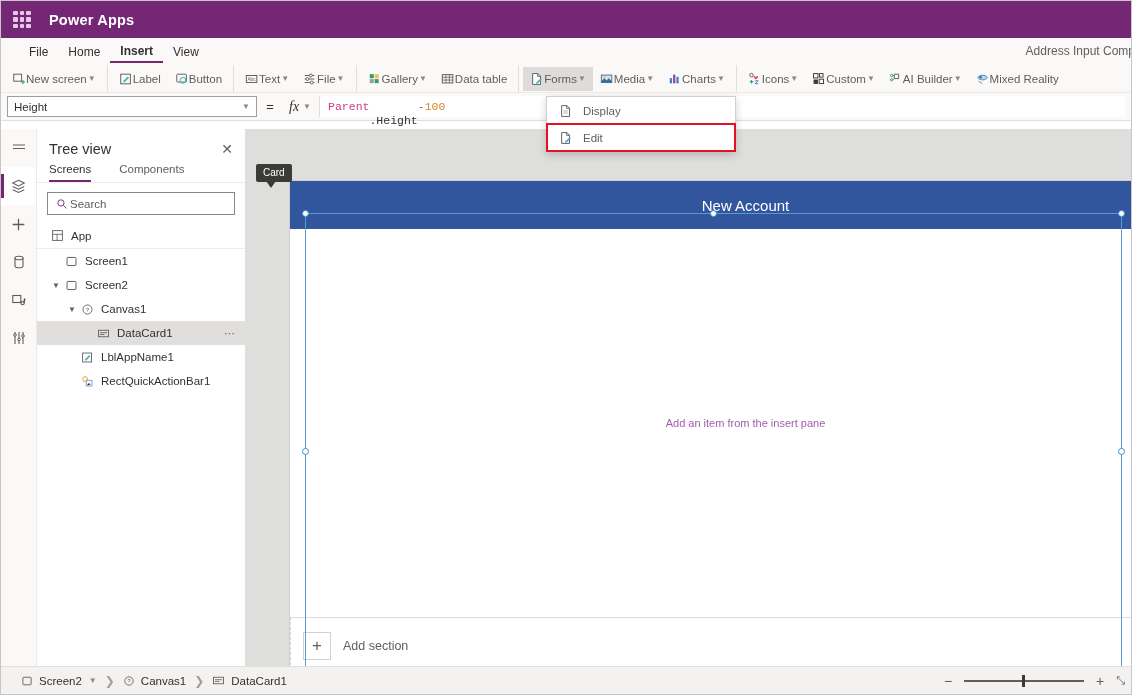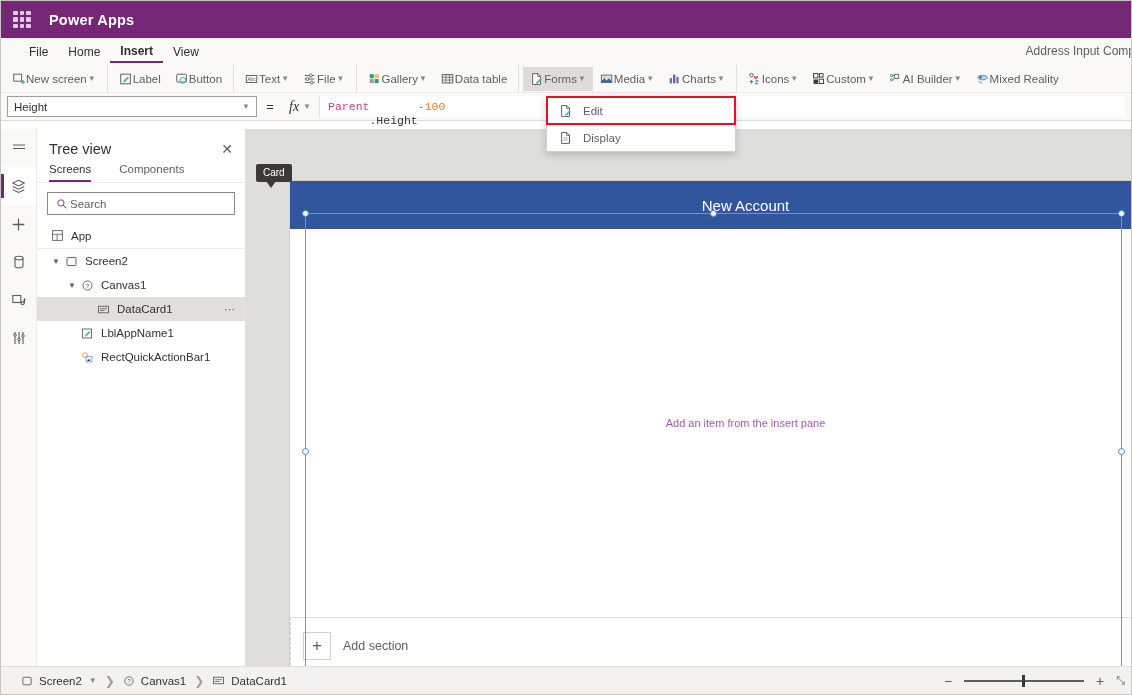--- a/index.html
+++ b/index.html
@@ -351,39 +351,39 @@
     </div>
     <div class="formula">
       <span class="f-parent">Parent</span>
         <span class="f-prop">.Height</span>
         <span class="f-op"> - </span>
         <span class="f-num">100</span>
     </div>
   </div>
 
   <div class="menu">
+    <div class="mitem">
+      <span class="ic">
+          <svg viewBox="0 0 16 16">
+            <path d="M3 1.8h6l3 3v9.4H3z" fill="#fff" stroke="#605e5c" stroke-width="1.1"></path>
+            <path d="M8.8 1.8v3.2h3.2" fill="none" stroke="#605e5c" stroke-width="1"></path>
+            <path d="M5 8h5M5 10.3h5" stroke="#9b9b9b" stroke-width=".9"></path>
+          </svg>
+        </span>
+      <span>Display</span>
+    </div>
     <div class="mitem hl">
       <span class="ic">
           <svg viewBox="0 0 16 16">
             <path d="M3 1.8h6l3 3v9.4H3z" fill="#fff" stroke="#605e5c" stroke-width="1.1"></path>
             <path d="M8.8 1.8v3.2h3.2" fill="none" stroke="#605e5c" stroke-width="1"></path>
             <path d="M7 12l5-5 1.5 1.5-5 5H7z" fill="#4fb3bf"></path>
           </svg>
         </span>
       <span>Edit</span>
-    </div>
-    <div class="mitem">
-      <span class="ic">
-          <svg viewBox="0 0 16 16">
-            <path d="M3 1.8h6l3 3v9.4H3z" fill="#fff" stroke="#605e5c" stroke-width="1.1"></path>
-            <path d="M8.8 1.8v3.2h3.2" fill="none" stroke="#605e5c" stroke-width="1"></path>
-            <path d="M5 8h5M5 10.3h5" stroke="#9b9b9b" stroke-width=".9"></path>
-          </svg>
-        </span>
-      <span>Display</span>
     </div>
   </div>
 
   <div class="rail">
     <div class="railbtn">
       <svg width="16" height="16" viewBox="0 0 16 16">
           <path d="M2 5h12M2 8.5h12" stroke="#605e5c" stroke-width="1.2"></path>
         </svg>
     </div>
     <div class="railbtn sel">
@@ -443,20 +443,29 @@
     <div class="node app" style="padding-left:12px">
       <span class="ni">
           <svg width="13" height="13" viewBox="0 0 16 16">
             <rect x="2" y="2" width="12" height="12" fill="none" stroke="#605e5c" stroke-width="1.1"></rect>
             <path d="M2 6.5h12M7.5 6.5V14" stroke="#605e5c" stroke-width="1"></path>
           </svg>
         </span>
       <span class="nl">App</span>
     </div>
 
+    <div class="node" style="padding-left:12px">
+      <span class="tw"></span>
+      <span class="ni">
+          <svg width="13" height="13" viewBox="0 0 16 16">
+            <rect x="2.5" y="3" width="11" height="10" rx="1" fill="none" stroke="#605e5c" stroke-width="1.2"></rect>
+          </svg>
+        </span>
+      <span class="nl">Screen1</span>
+    </div>
 
     <div class="node" style="padding-left:12px">
       <span class="tw">▼</span>
       <span class="ni">
           <svg width="13" height="13" viewBox="0 0 16 16">
             <rect x="2.5" y="3" width="11" height="10" rx="1" fill="none" stroke="#605e5c" stroke-width="1.2"></rect>
           </svg>
         </span>
       <span class="nl">Screen2</span>
     </div>

